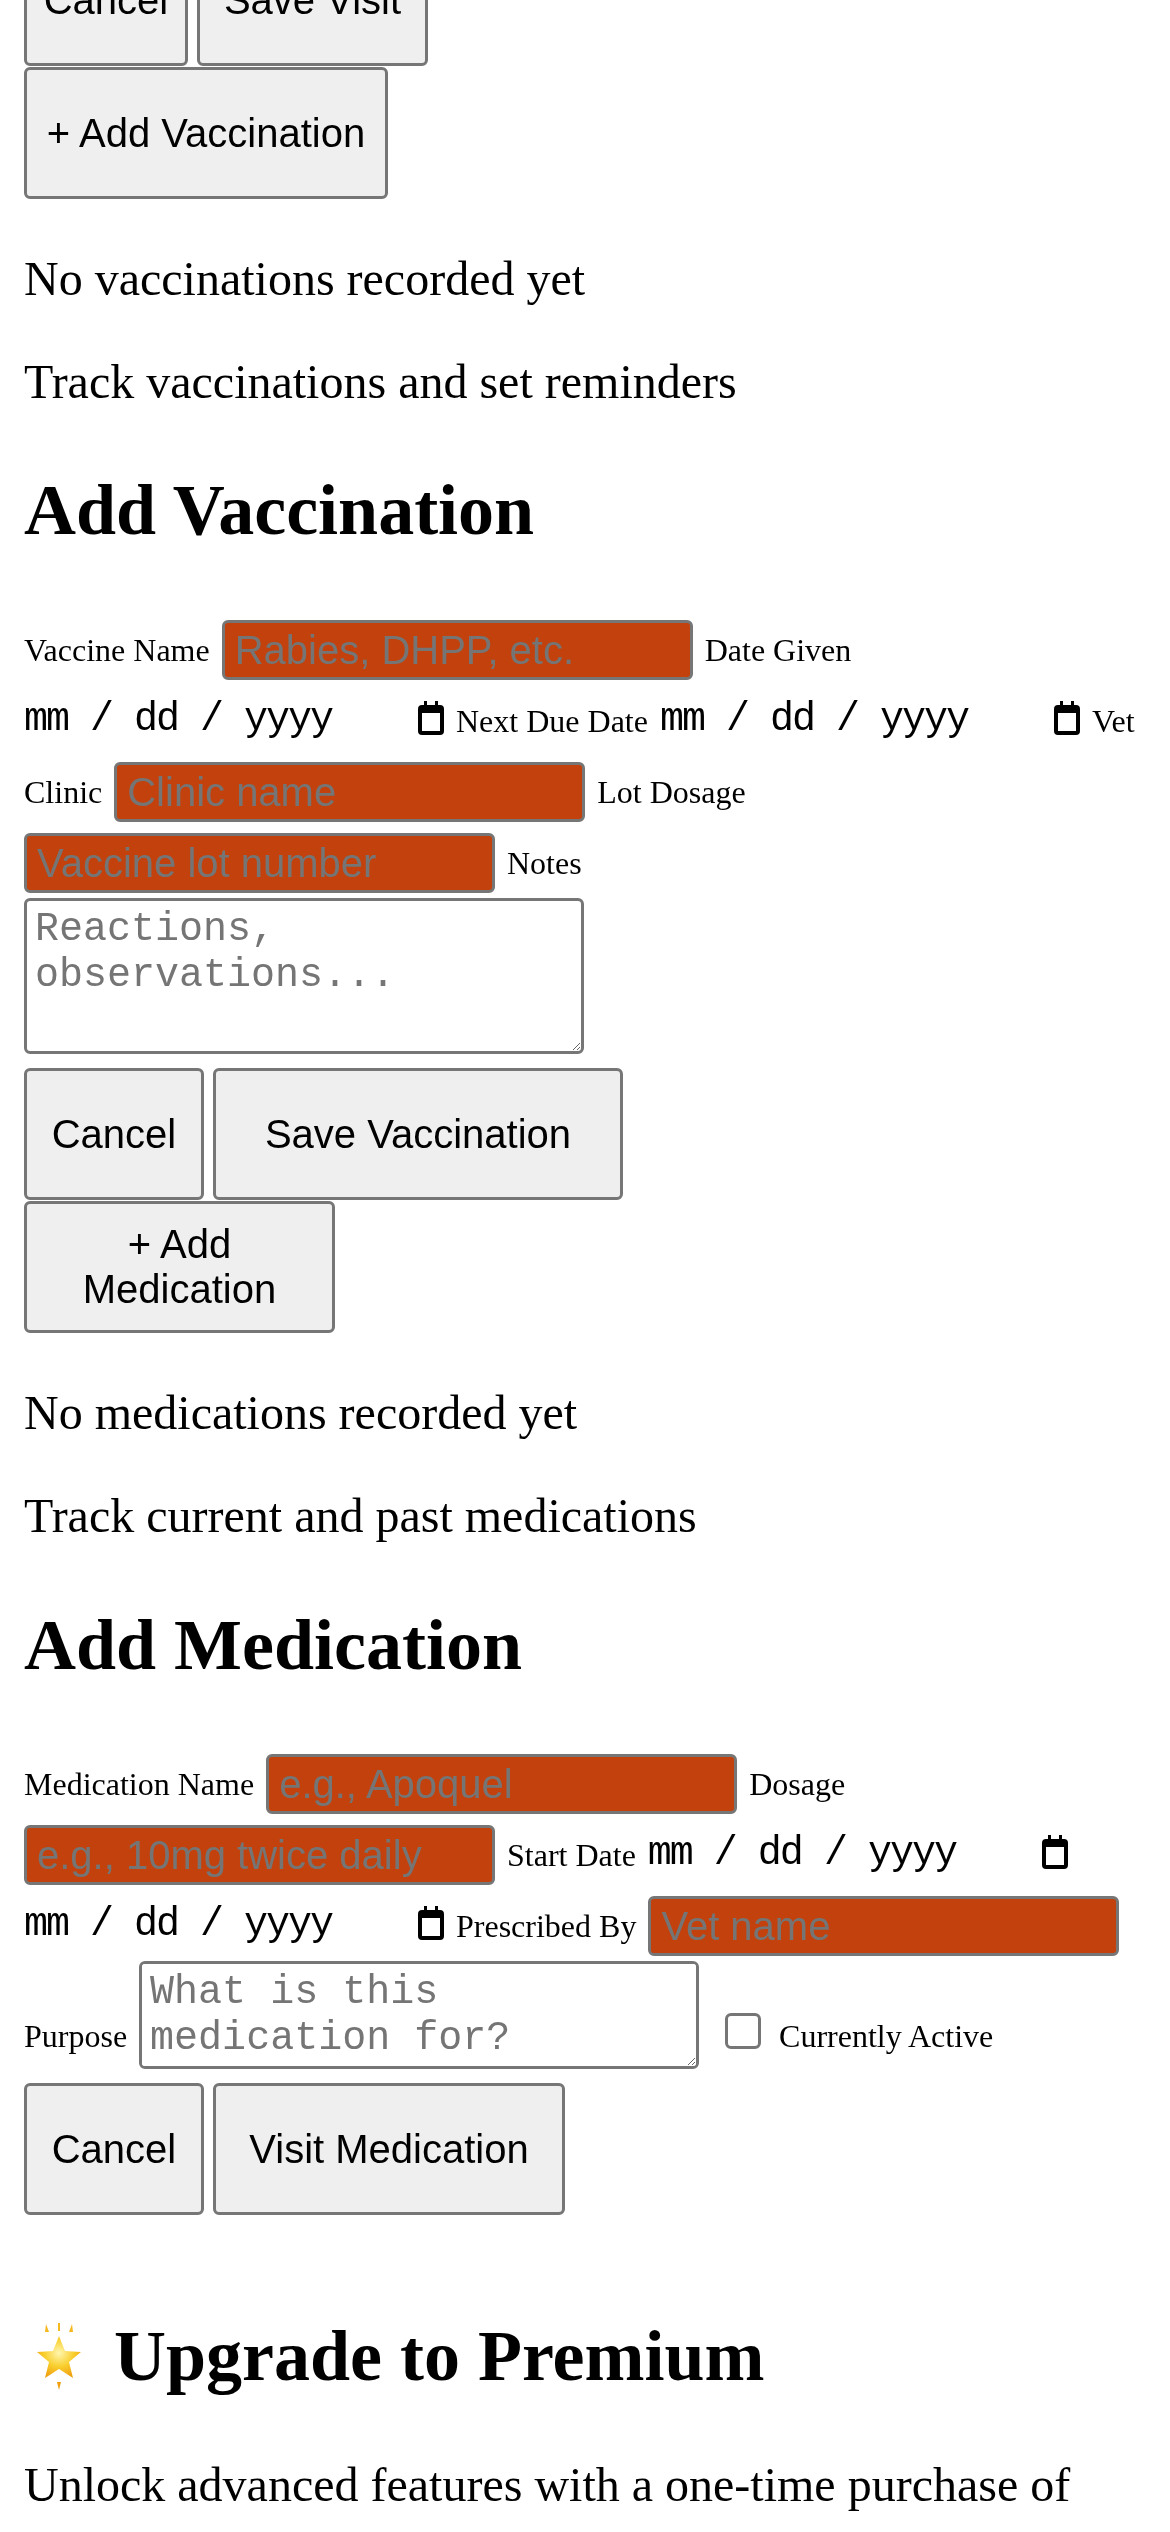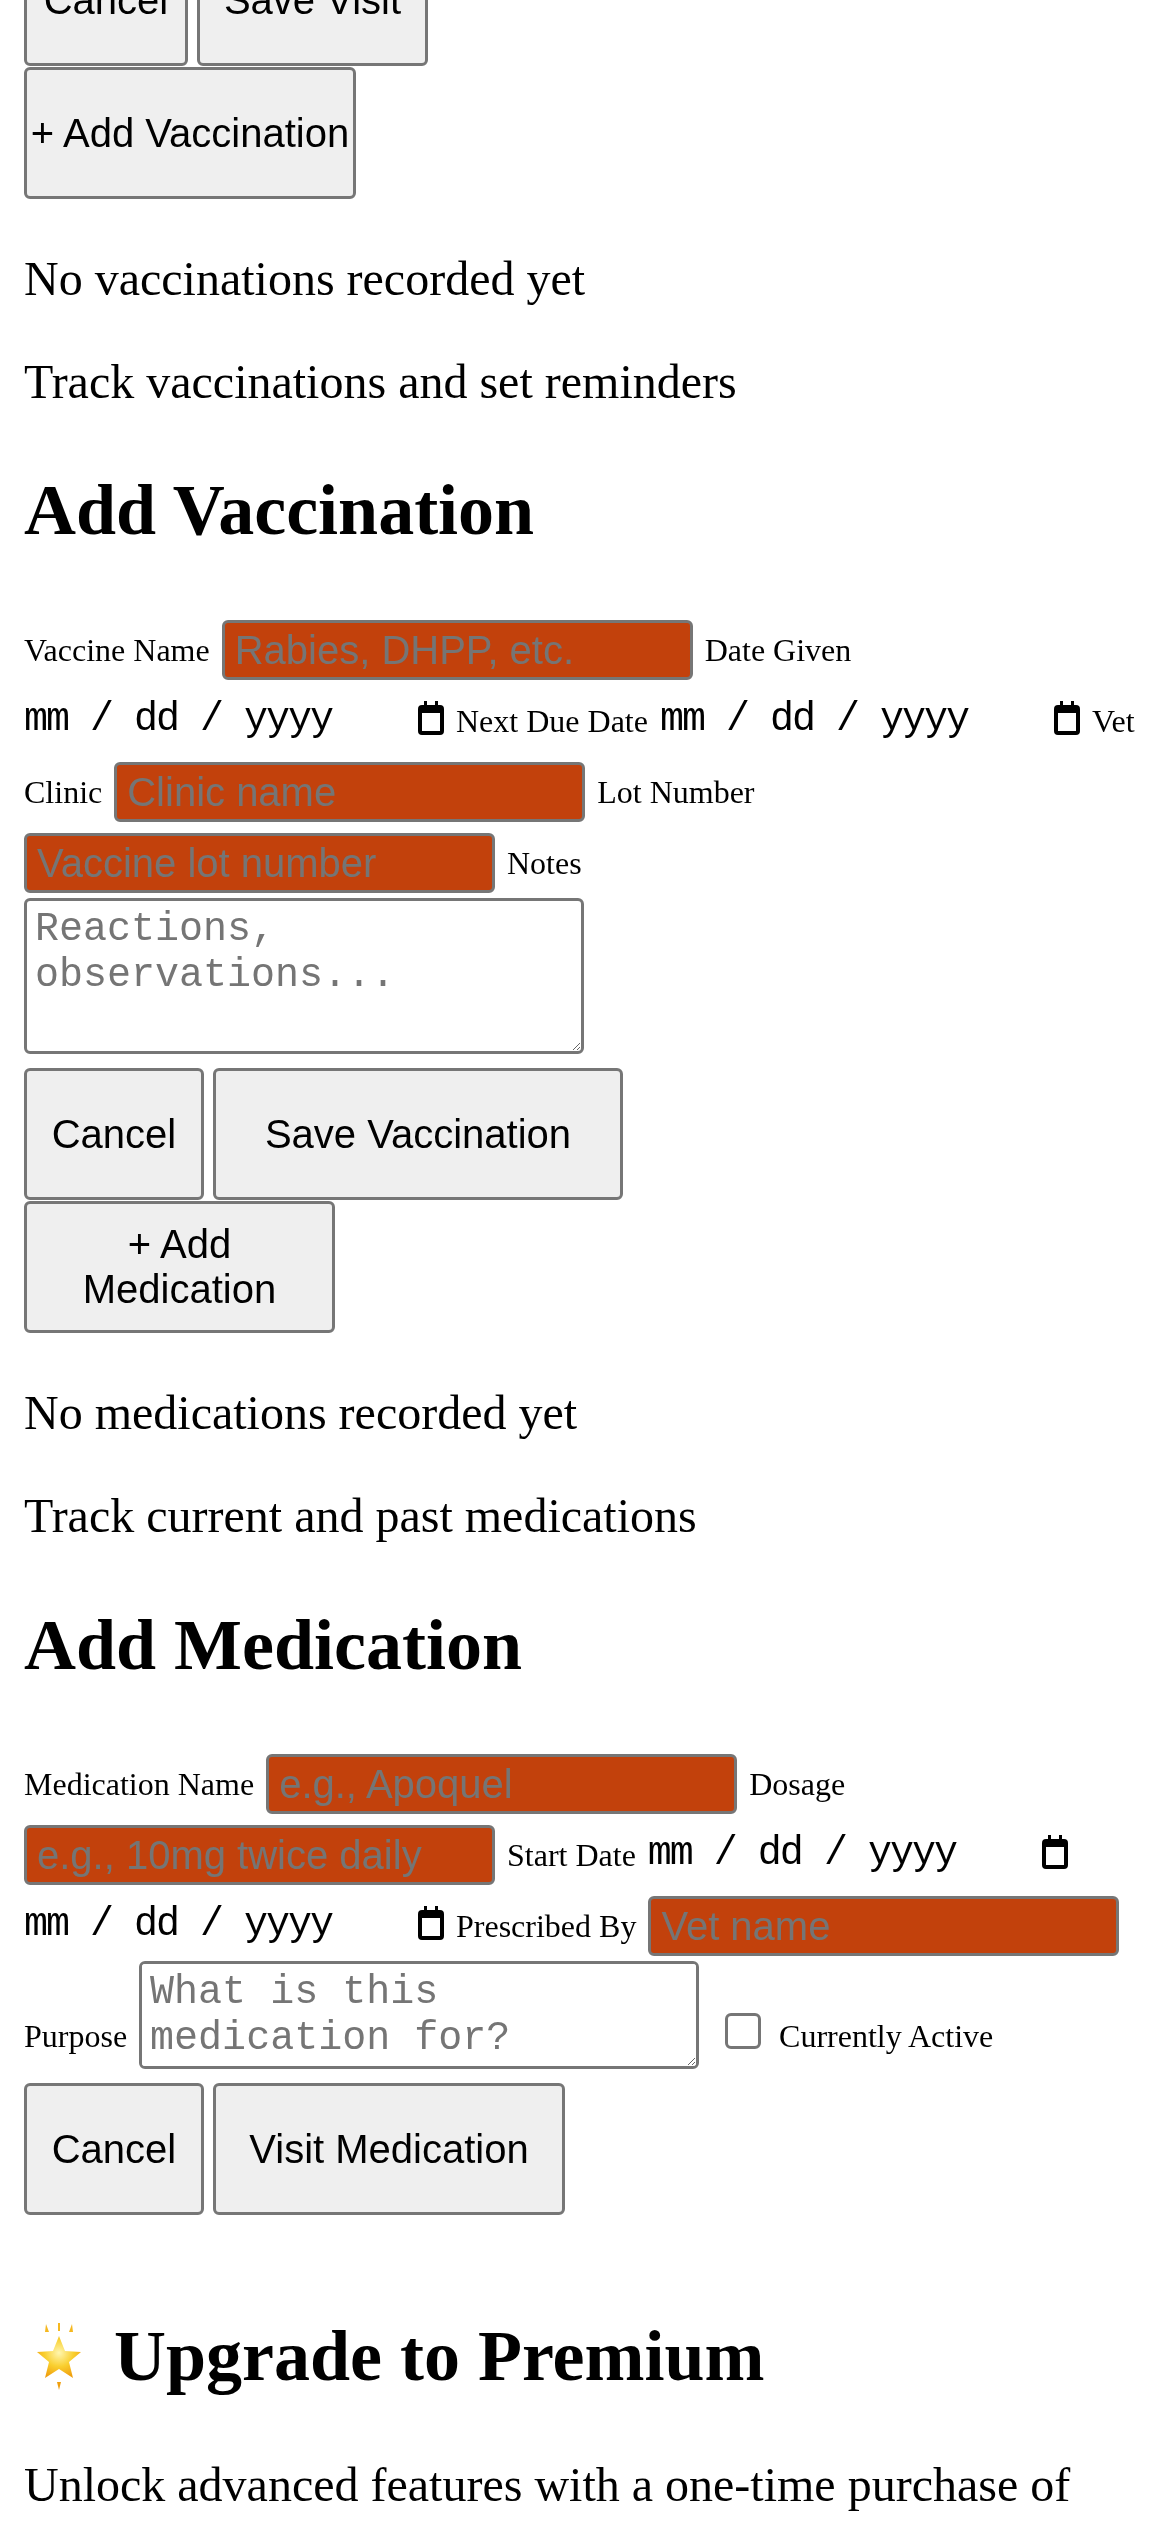--- a/index.html
+++ b/index.html
@@ -124,21 +124,21 @@
 <body>
 
 <div class="page">
 
   <div class="btn-row">
     <button class="btn" style="width:164px;padding:0;">Cancel</button><button class="btn" style="width:231px;padding:0;">Save Visit</button>
   </div>
 
   <section>
     <div class="btn-row" style="margin-top:1px;">
-      <button class="btn" style="width:332px;padding:0;">+ Add Vaccination</button>
+      <button class="btn" style="width:364px;padding:0;">+ Add Vaccination</button>
     </div>
     <p class="empty">No vaccinations recorded yet</p>
     <p>Track vaccinations and set reminders</p>
 
     <h2>Add Vaccination</h2>
 
     <form class="form">
       <label>Vaccine Name</label>
       <input type="text" placeholder="Rabies, DHPP, etc." style="">
       <label>Date Given</label>
@@ -146,21 +146,21 @@
           <span class="date-text">mm / dd / yyyy</span>
           <span class="cal-icon"></span>
         </span>
       <label>Next Due Date</label>
       <span class="date">
           <span class="date-text">mm / dd / yyyy</span>
           <span class="cal-icon"></span>
         </span>
       <label>Vet Clinic</label>
       <input type="text" placeholder="Clinic name" style="">
-      <label>Lot Number</label>
+      <label>Lot Dosage</label>
       <input type="text" placeholder="Vaccine lot number" style="">
       <label>Notes</label>
       <textarea class="ta-notes" placeholder="Reactions, observations..." style=""></textarea>
       <div class="form-actions">
         <button class="btn" style="width:180px;padding:0;">Cancel</button><button class="btn" style="width:410px;padding:0;">Save Vaccination</button>
       </div>
     </form>
   </section>
 
   <section>

